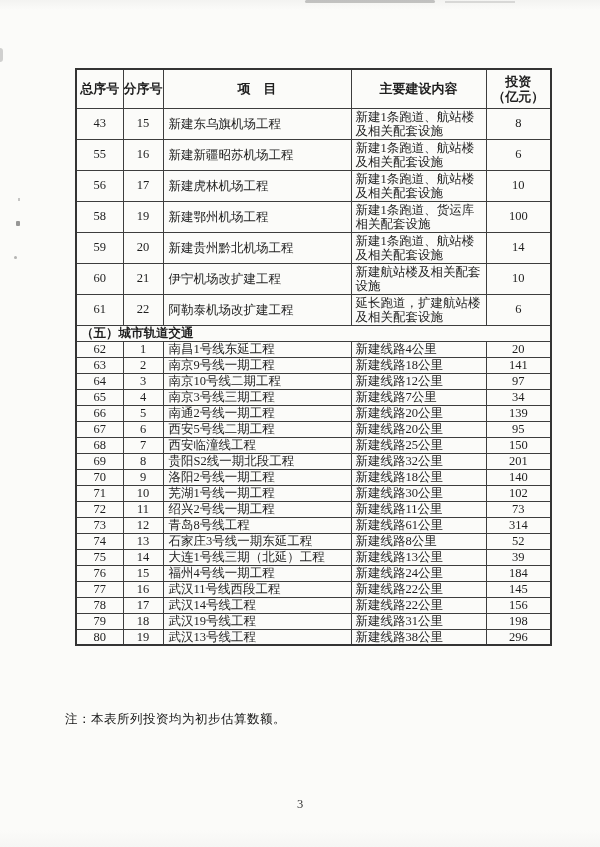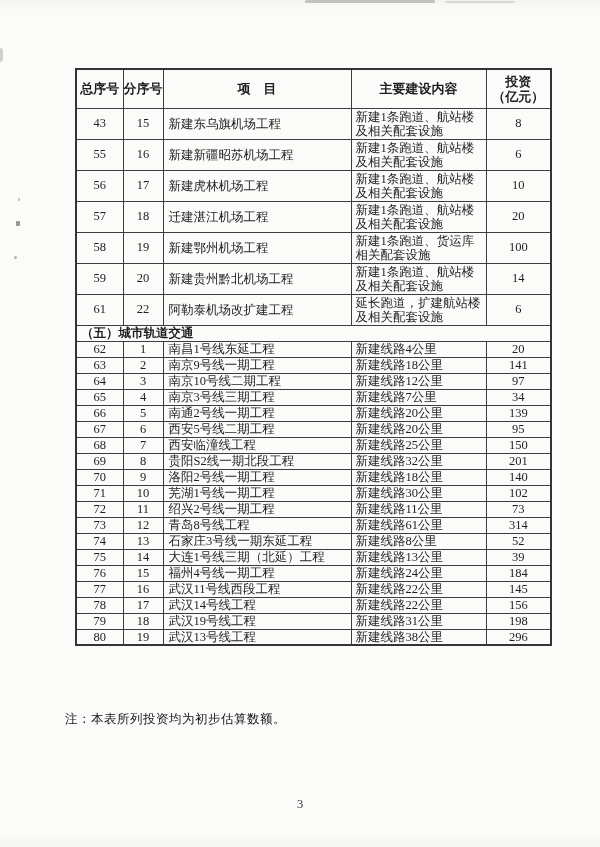--- a/index.html
+++ b/index.html
@@ -105,41 +105,41 @@
           <td class="cell-inv">6</td>
         </tr>
         <tr class="tall">
           <td class="cell-no">56</td>
           <td class="cell-sub">17</td>
           <td class="cell-project">新建虎林机场工程</td>
           <td class="cell-content">新建1条跑道、航站楼及相关配套设施</td>
           <td class="cell-inv">10</td>
         </tr>
         <tr class="tall">
-          <td class="cell-no">57</td>
-          <td class="cell-sub">18</td>
-          <td class="cell-project">迁建湛江机场工程</td>
-          <td class="cell-content">新建1条跑道、航站楼及相关配套设施</td>
-          <td class="cell-inv">20</td>
-        </tr>
-        <tr class="tall">
           <td class="cell-no">58</td>
           <td class="cell-sub">19</td>
           <td class="cell-project">新建鄂州机场工程</td>
           <td class="cell-content">新建1条跑道、货运库相关配套设施</td>
           <td class="cell-inv">100</td>
         </tr>
         <tr class="tall">
           <td class="cell-no">59</td>
           <td class="cell-sub">20</td>
           <td class="cell-project">新建贵州黔北机场工程</td>
           <td class="cell-content">新建1条跑道、航站楼及相关配套设施</td>
           <td class="cell-inv">14</td>
         </tr>
         <tr class="tall">
+          <td class="cell-no">60</td>
+          <td class="cell-sub">21</td>
+          <td class="cell-project">伊宁机场改扩建工程</td>
+          <td class="cell-content">新建航站楼及相关配套设施</td>
+          <td class="cell-inv">10</td>
+        </tr>
+        <tr class="tall">
           <td class="cell-no">61</td>
           <td class="cell-sub">22</td>
           <td class="cell-project">阿勒泰机场改扩建工程</td>
           <td class="cell-content">延长跑道，扩建航站楼及相关配套设施</td>
           <td class="cell-inv">6</td>
         </tr>
         <tr class="sect">
           <td colspan="5" class="section-cell">（五）城市轨道交通</td>
         </tr>
         <tr class="short">

